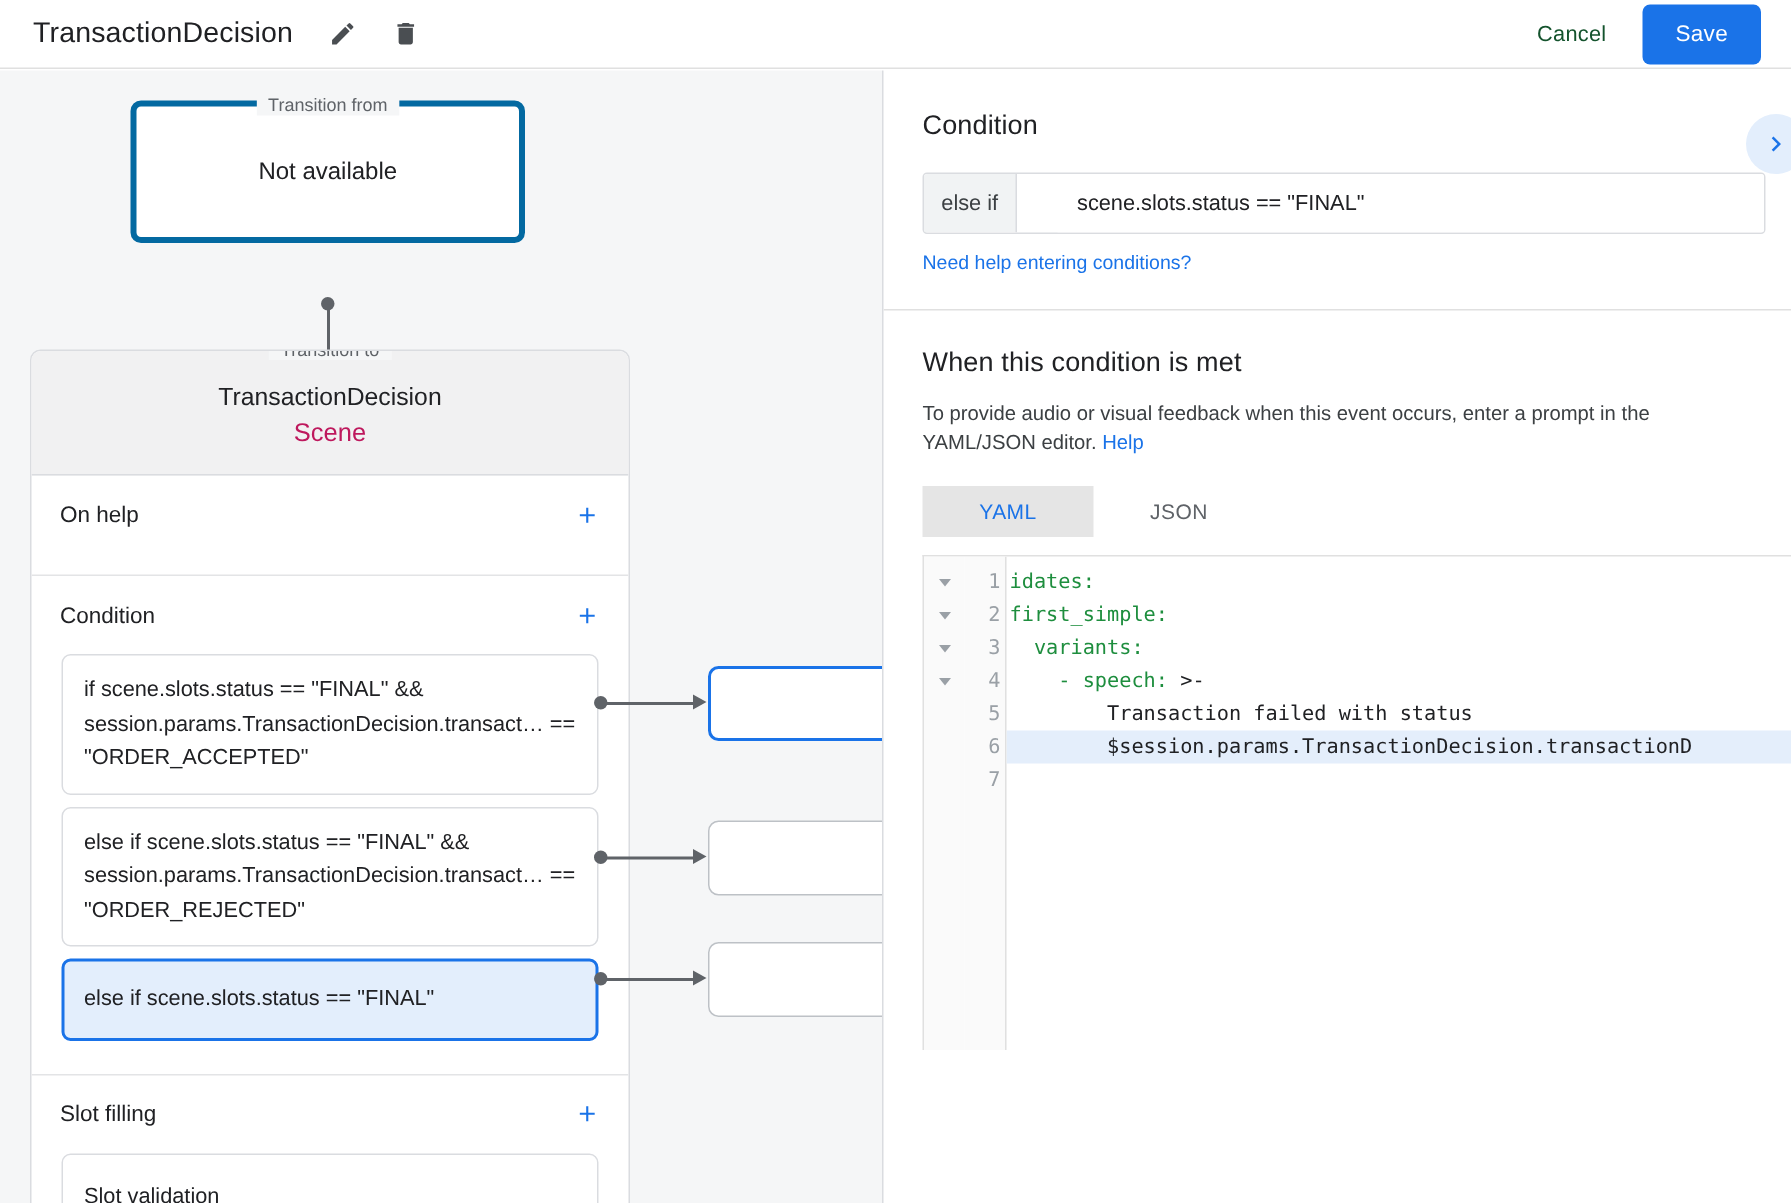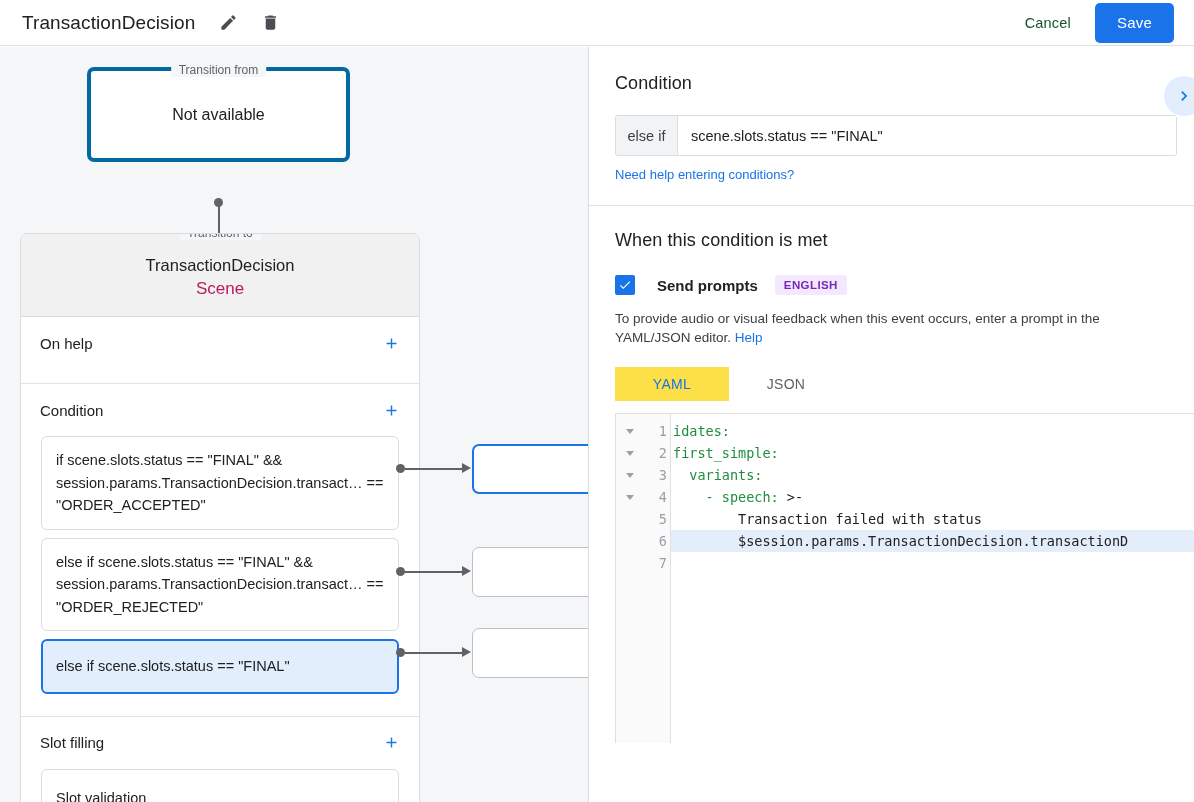--- a/index.html
+++ b/index.html
@@ -199,20 +199,21 @@
     background: #e3eefc;
     display: flex; align-items: center; justify-content: center;
     cursor: pointer;
   }
   .cond-row {
     display: flex; margin: 21px 0 0 26px;
     width: 562px; height: 41px;
     border: 1px solid #dadce0;
     border-radius: 3px;
     overflow: hidden;
+    gap: 27px;
   }
   .cond-prefix {
     width: 62px; background: #f1f3f4;
     border-right: 1px solid #dadce0;
     display: flex; align-items: center; justify-content: center;
     font-size: 14.5px; color: #3c4043;
   }
   .cond-input {
     flex: 1 1 auto; border: none; outline: none;
     padding: 0 13px; font-size: 14.5px; color: #202124;
@@ -251,21 +252,21 @@
   }
   .desc a { color: #1a73e8; text-decoration: none; cursor: pointer; }
 
   .tabs { display: flex; margin: 20px 0 0 26px; }
   .tab {
     min-width: 114px; height: 34px;
     display: flex; align-items: center; justify-content: center;
     font-size: 14px; color: #5f6368; cursor: pointer;
     letter-spacing: .3px;
   }
-  .tab.active { background: #fde047; color: #1a73e8; }
+  .tab.active { background: #e5e5e5; color: #1a73e8; }
 
   
   .editor {
     position: relative;
     margin: 12px 0 0 26px;
     width: 594px; height: 330px;
     border-top: 1px solid #e0e0e0;
     border-left: 1px solid #e0e0e0;
     background: #ffffff;
     display: flex;
@@ -416,29 +417,20 @@
       <input class="cond-input" type="text" value="scene.slots.status == &quot;FINAL&quot;" style="">
     </div>
 
     <a class="help-link">Need help entering conditions?</a>
   </div>
 
   <div class="panel-sec-2">
     <div class="panel-h2">When this condition is met</div>
 
 
-    <div class="cb-row">
-      <div class="checkbox checked">
-        <svg width="14" height="14" viewBox="0 0 24 24" fill="#ffffff">
-          <path d="M9 16.2 4.8 12l-1.4 1.4L9 19 21 7l-1.4-1.4L9 16.2z"></path>
-        </svg>
-      </div>
-      <div class="cb-label">Send prompts</div>
-      <div class="lang-badge">ENGLISH</div>
-    </div>
 
     <div class="desc">
       <span>To provide audio or visual feedback when this event occurs, enter a prompt in the YAML/JSON editor.</span>
       <a>Help</a>
     </div>
 
     <div class="tabs">
       <div class="tab active">YAML</div>
       <div class="tab">JSON</div>
     </div>

